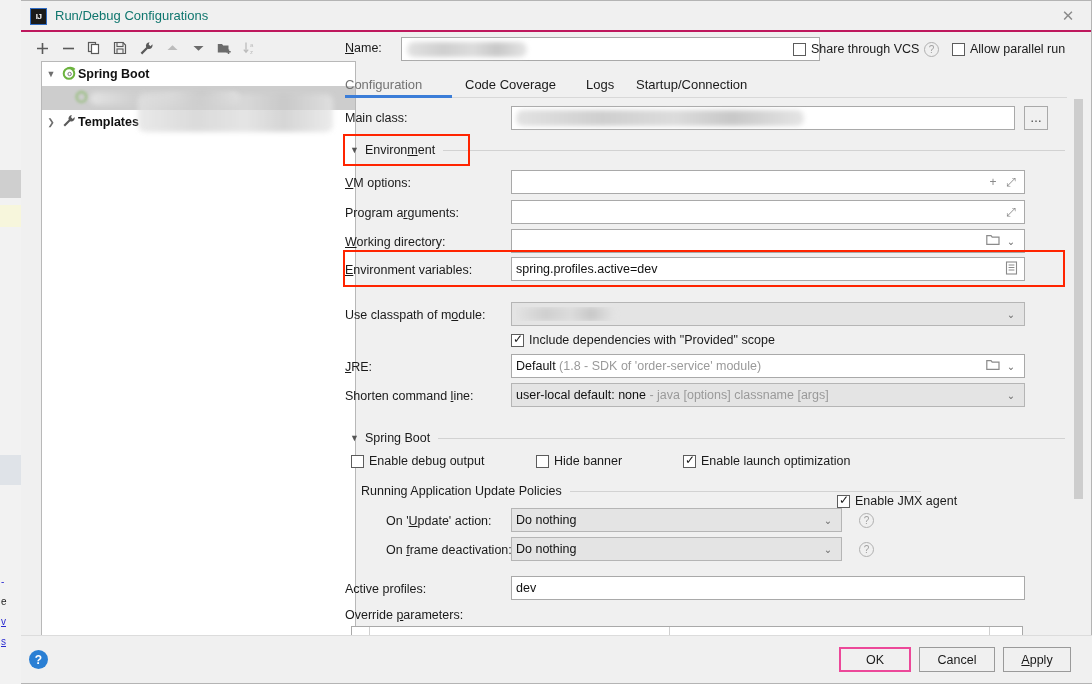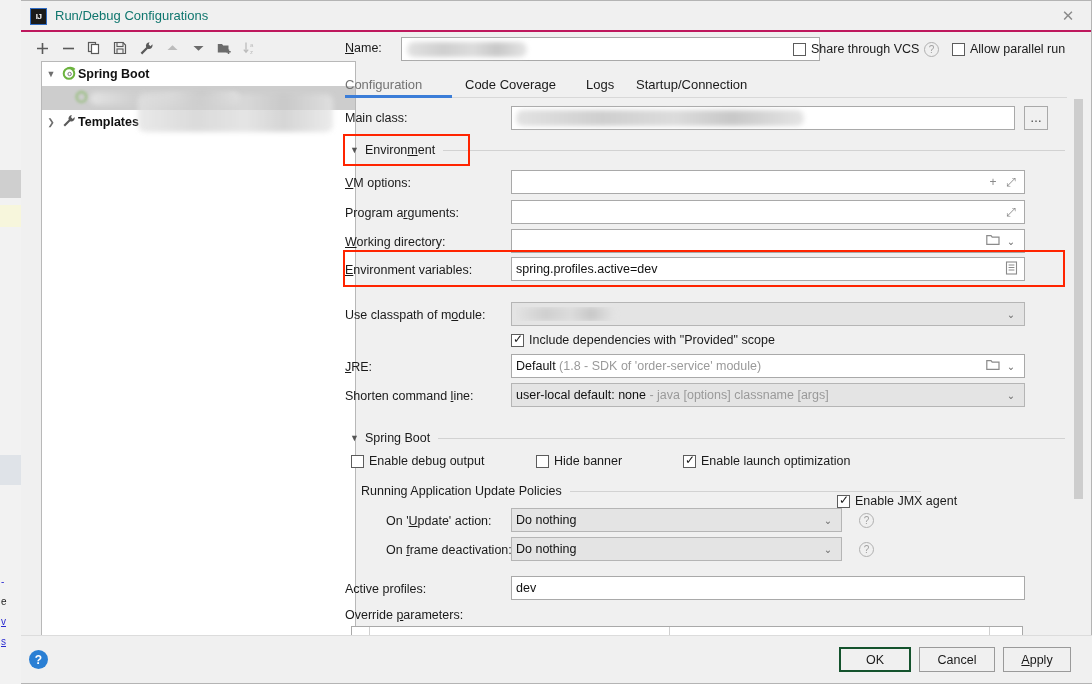--- a/index.html
+++ b/index.html
@@ -169,21 +169,21 @@
     border-radius: 50%; background: #2a7fd4; color: #fff;
     font-size: 12px; font-weight: bold;
     display: flex; align-items: center; justify-content: center;
   }
   .dlg-btn {
     position: absolute; top: 11px; height: 25px;
     background: #f0f0f0; border: 1px solid #9a9a9a;
     display: flex; align-items: center; justify-content: center;
     font-size: 12.5px; color: #1a1a1a;
   }
-  .dlg-btn.default { border: 2px solid #14532d; }
+  .dlg-btn.default { border: 2px solid #ec4899; }
 </style>
 </head>
 <body>
 
 <div id="bg-ide">
   <div class="bg-block" style="top:170px;height:28px;"></div>
   <div class="bg-block" style="top:205px;height:22px;background:#f7f6dc;"></div>
   <div class="bg-block" style="top:455px;height:30px;background:#dfe3e8;"></div>
   <div class="bg-mark" style="top:576px;">-</div>
   <div class="bg-mark" style="top:596px;color:#222;">e</div>

